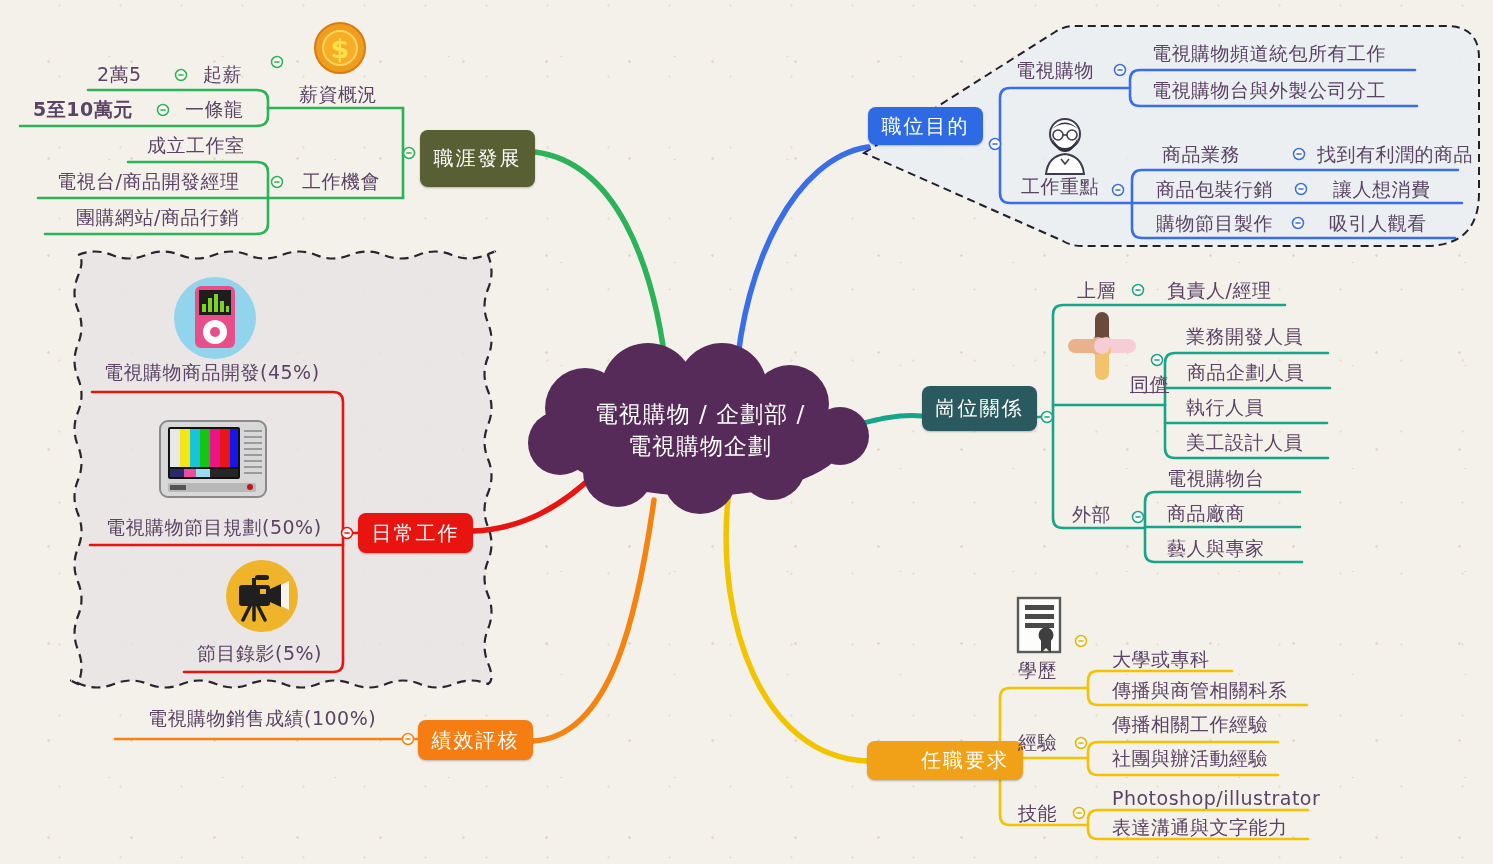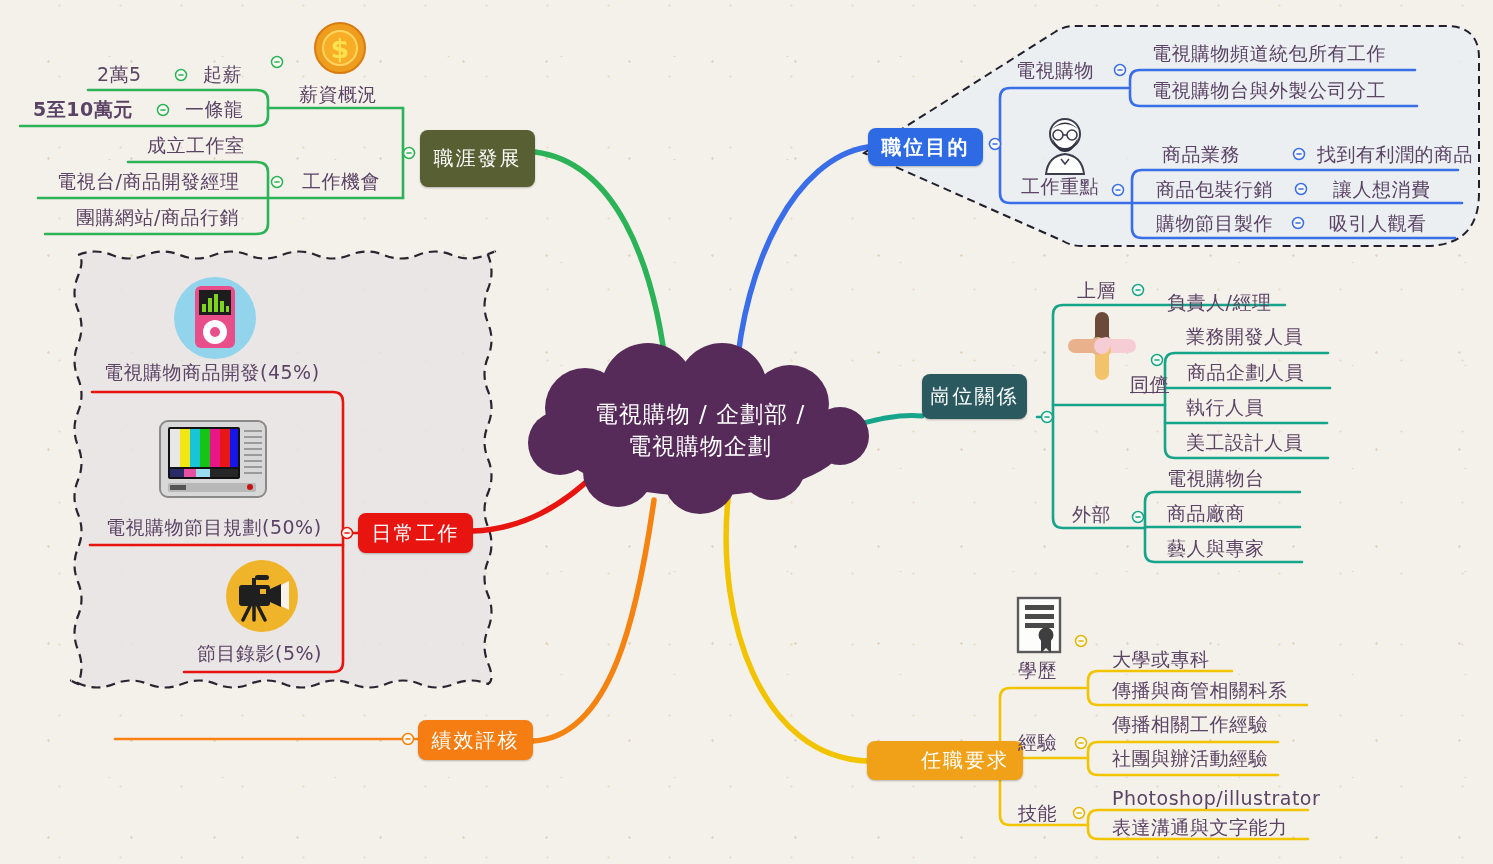--- a/index.html
+++ b/index.html
@@ -301,22 +301,22 @@
     <circle cx="30" cy="39" r="7.5" fill="#3f3f3f"></circle>
     <polygon points="25,44 35,44 35,57 30,52 25,57" fill="#3f3f3f"></polygon>
   </svg>
 
   <div class="cloud-text">
     <div>電視購物 / 企劃部 /</div>
     <div>電視購物企劃</div>
   </div>
 
   <div class="node" style="left:420px;top:130px;width:115px;height:57px;background:#575f33;">職涯發展</div>
-  <div class="node" style="left:868px;top:128px;width:115px;height:38px;background:#2e6ae4;font-weight:bold;">職位目的</div>
-  <div class="node" style="left:922px;top:374px;width:105px;height:45px;background:#2a5a60;">崗位關係</div>
+  <div class="node" style="left:868px;top:107px;width:115px;height:38px;background:#2e6ae4;">職位目的</div>
+  <div class="node" style="left:922px;top:386px;width:115px;height:45px;background:#2a5a60;">崗位關係</div>
   <div class="node" style="left:358px;top:513px;width:115px;height:40px;background:#e8140f;">日常工作</div>
   <div class="node" style="left:418px;top:720px;width:115px;height:40px;background:#f57d12;">績效評核</div>
   <div class="node" style="left:867px;top:741px;width:116px;height:39px;background:#f0a117;padding-left:40px;">任職要求</div>
 
   <div class="lbl" style="left:97px;top:63px;">2萬5</div>
   <div class="lbl" style="left:203px;top:63px;">起薪</div>
   <div class="lbl" style="left:33px;top:98px;font-weight:bold;">5至10萬元</div>
   <div class="lbl" style="left:185px;top:98px;">一條龍</div>
   <div class="lbl" style="left:299px;top:83px;">薪資概況</div>
   <div class="lbl" style="left:147px;top:134px;">成立工作室</div>
@@ -329,35 +329,36 @@
   <div class="lbl" style="left:1152px;top:79px;">電視購物台與外製公司分工</div>
   <div class="lbl" style="left:1021px;top:175px;">工作重點</div>
   <div class="lbl" style="left:1162px;top:143px;">商品業務</div>
   <div class="lbl" style="left:1317px;top:143px;">找到有利潤的商品</div>
   <div class="lbl" style="left:1156px;top:178px;">商品包裝行銷</div>
   <div class="lbl" style="left:1333px;top:178px;">讓人想消費</div>
   <div class="lbl" style="left:1156px;top:212px;">購物節目製作</div>
   <div class="lbl" style="left:1329px;top:212px;">吸引人觀看</div>
 
   <div class="lbl" style="left:1077px;top:279px;">上層</div>
-  <div class="lbl" style="left:1167px;top:279px;margin-top:12px;">負責人/經理</div>
+  <div class="lbl" style="left:1167px;top:279px;">負責人/經理</div>
   <div class="lbl" style="left:1130px;top:373px;text-decoration:underline;">同儕</div>
   <div class="lbl" style="left:1186px;top:325px;">業務開發人員</div>
   <div class="lbl" style="left:1187px;top:361px;">商品企劃人員</div>
   <div class="lbl" style="left:1186px;top:396px;">執行人員</div>
   <div class="lbl" style="left:1186px;top:431px;">美工設計人員</div>
   <div class="lbl" style="left:1072px;top:503px;">外部</div>
   <div class="lbl" style="left:1167px;top:467px;">電視購物台</div>
   <div class="lbl" style="left:1167px;top:502px;">商品廠商</div>
   <div class="lbl" style="left:1167px;top:537px;">藝人與專家</div>
 
   <div class="lbl" style="left:104px;top:361px;">電視購物商品開發(45%)</div>
   <div class="lbl" style="left:106px;top:516px;">電視購物節目規劃(50%)</div>
   <div class="lbl" style="left:197px;top:642px;">節目錄影(5%)</div>
 
+  <div class="lbl" style="left:148px;top:707px;">電視購物銷售成績(100%)</div>
 
   <div class="lbl" style="left:1018px;top:659px;">學歷</div>
   <div class="lbl" style="left:1112px;top:648px;">大學或專科</div>
   <div class="lbl" style="left:1112px;top:679px;">傳播與商管相關科系</div>
   <div class="lbl" style="left:1018px;top:731px;">經驗</div>
   <div class="lbl" style="left:1112px;top:713px;">傳播相關工作經驗</div>
   <div class="lbl" style="left:1112px;top:747px;">社團與辦活動經驗</div>
   <div class="lbl" style="left:1018px;top:802px;">技能</div>
   <div class="lbl" style="left:1112px;top:787px;">Photoshop/illustrator</div>
   <div class="lbl" style="left:1112px;top:816px;">表達溝通與文字能力</div>

